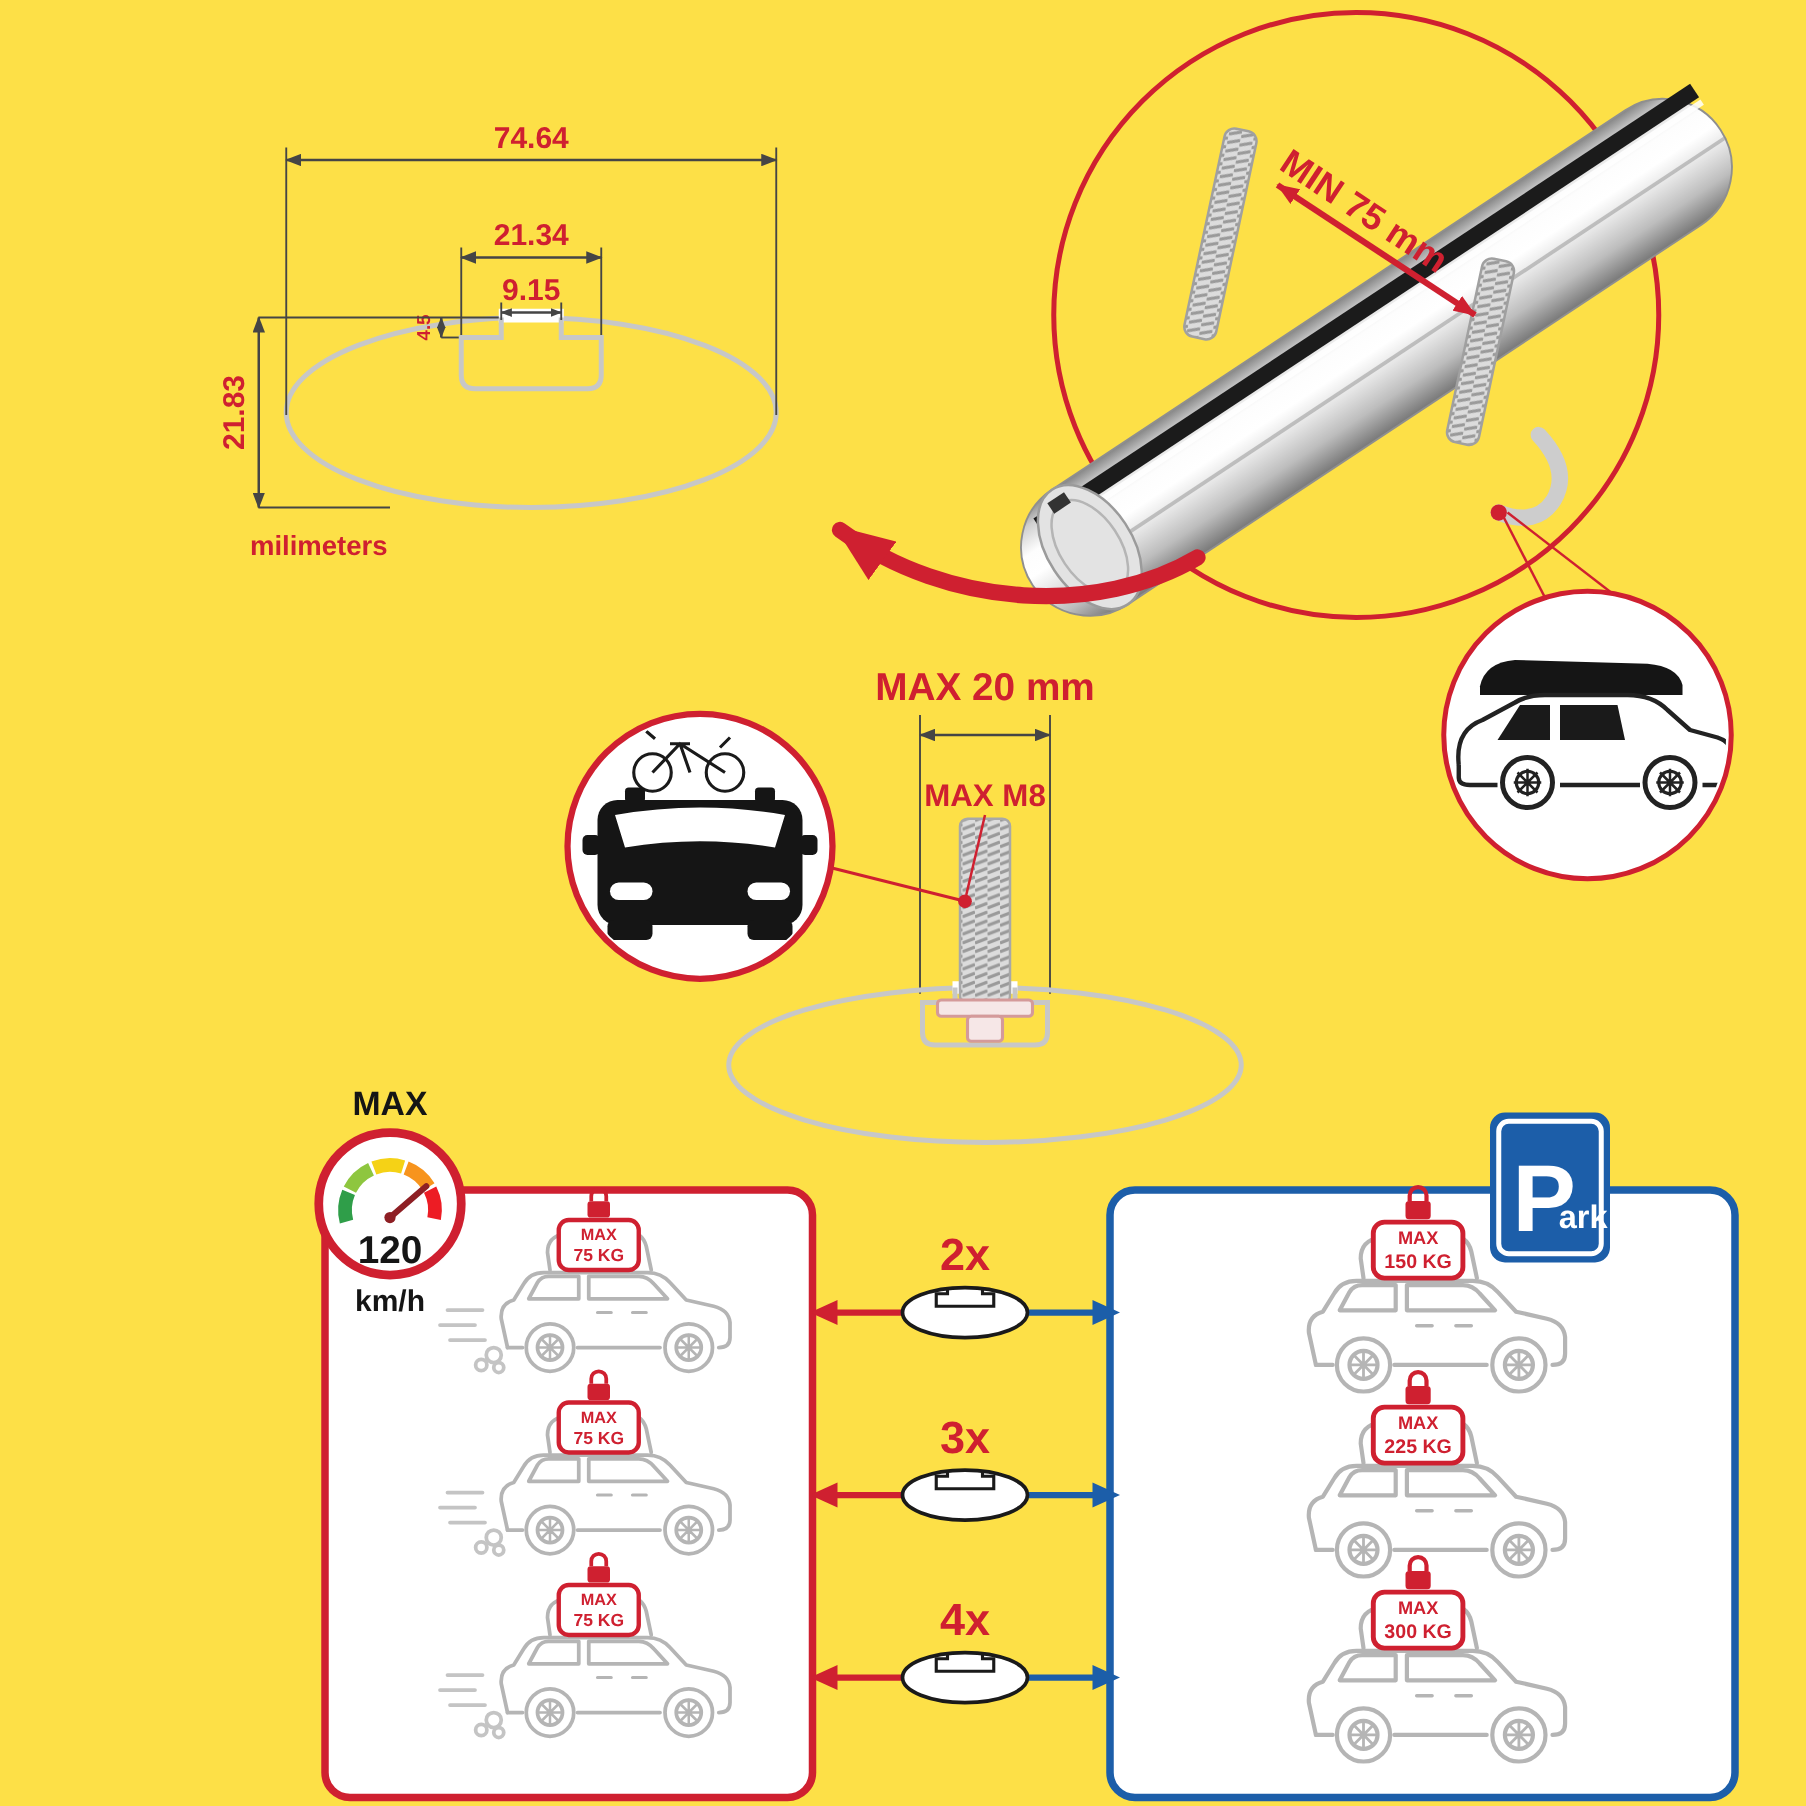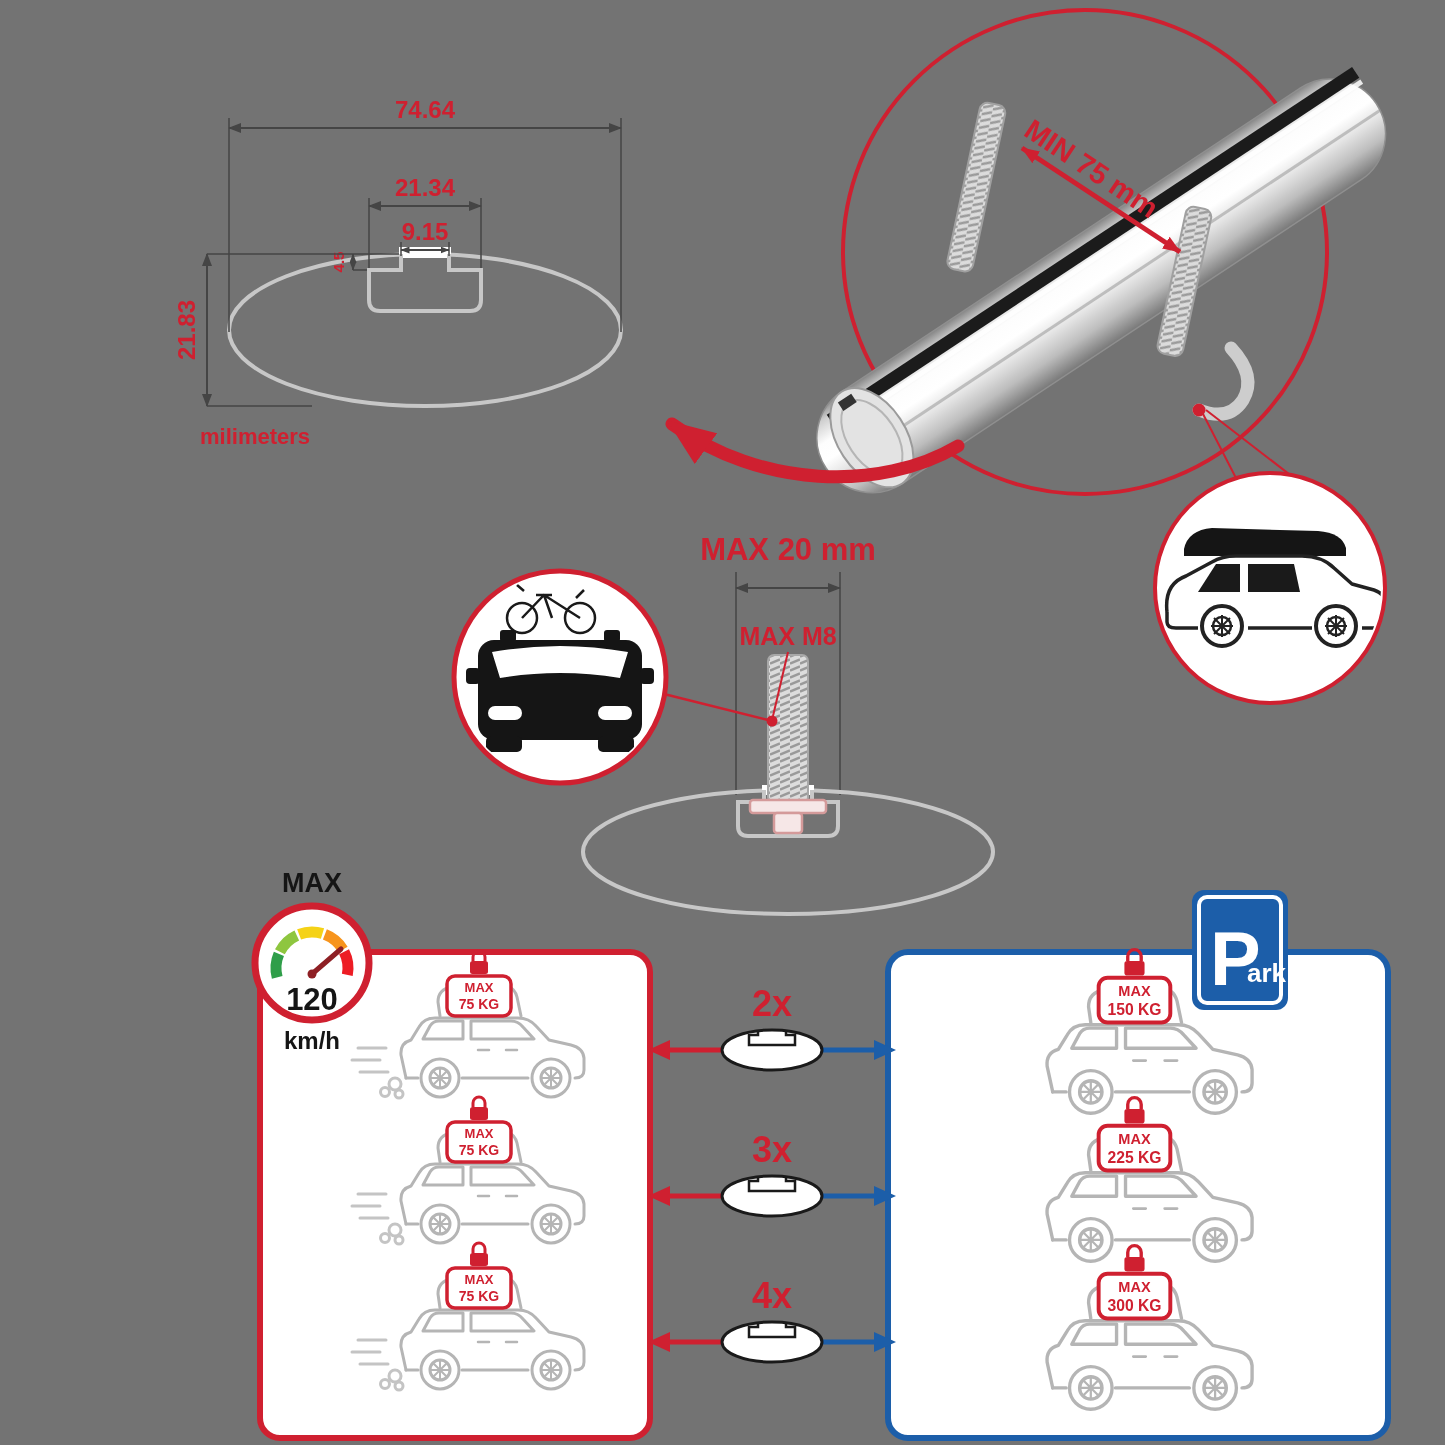--- a/index.html
+++ b/index.html
@@ -1,16 +1,16 @@
 <!DOCTYPE html>
 <html><head>
 <meta charset="utf-8">
 <style>
   html,body{margin:0;padding:0;background:#ffffff;}
-  #stage{position:relative;width:1445px;height:1445px;background:#737373;overflow:hidden;}
+  #stage{position:relative;width:1445px;height:1445px;background:#fde047;overflow:hidden;}
   svg text{font-family:"Liberation Sans",sans-serif;}
   .t-red-dim{fill:#cf2030;font-weight:bold;font-size:24px;text-anchor:middle;}
   .t-red-dim-sm{fill:#cf2030;font-weight:bold;font-size:15px;text-anchor:middle;}
   .t-unit{fill:#cf2030;font-weight:bold;font-size:22px;}
   .t-red-lg{fill:#cf2030;font-weight:bold;font-size:31px;text-anchor:middle;}
   .t-red-md{fill:#cf2030;font-weight:bold;font-size:25px;text-anchor:middle;}
   .t-red-min{fill:#cf2030;font-weight:bold;font-size:29px;text-anchor:middle;}
   .t-red-mult{fill:#cf2030;font-weight:bold;font-size:36px;text-anchor:middle;}
   .t-black-max{fill:#151515;font-weight:bold;font-size:27px;text-anchor:middle;}
   .t-black-120{fill:#151515;font-weight:bold;font-size:31px;text-anchor:middle;}

